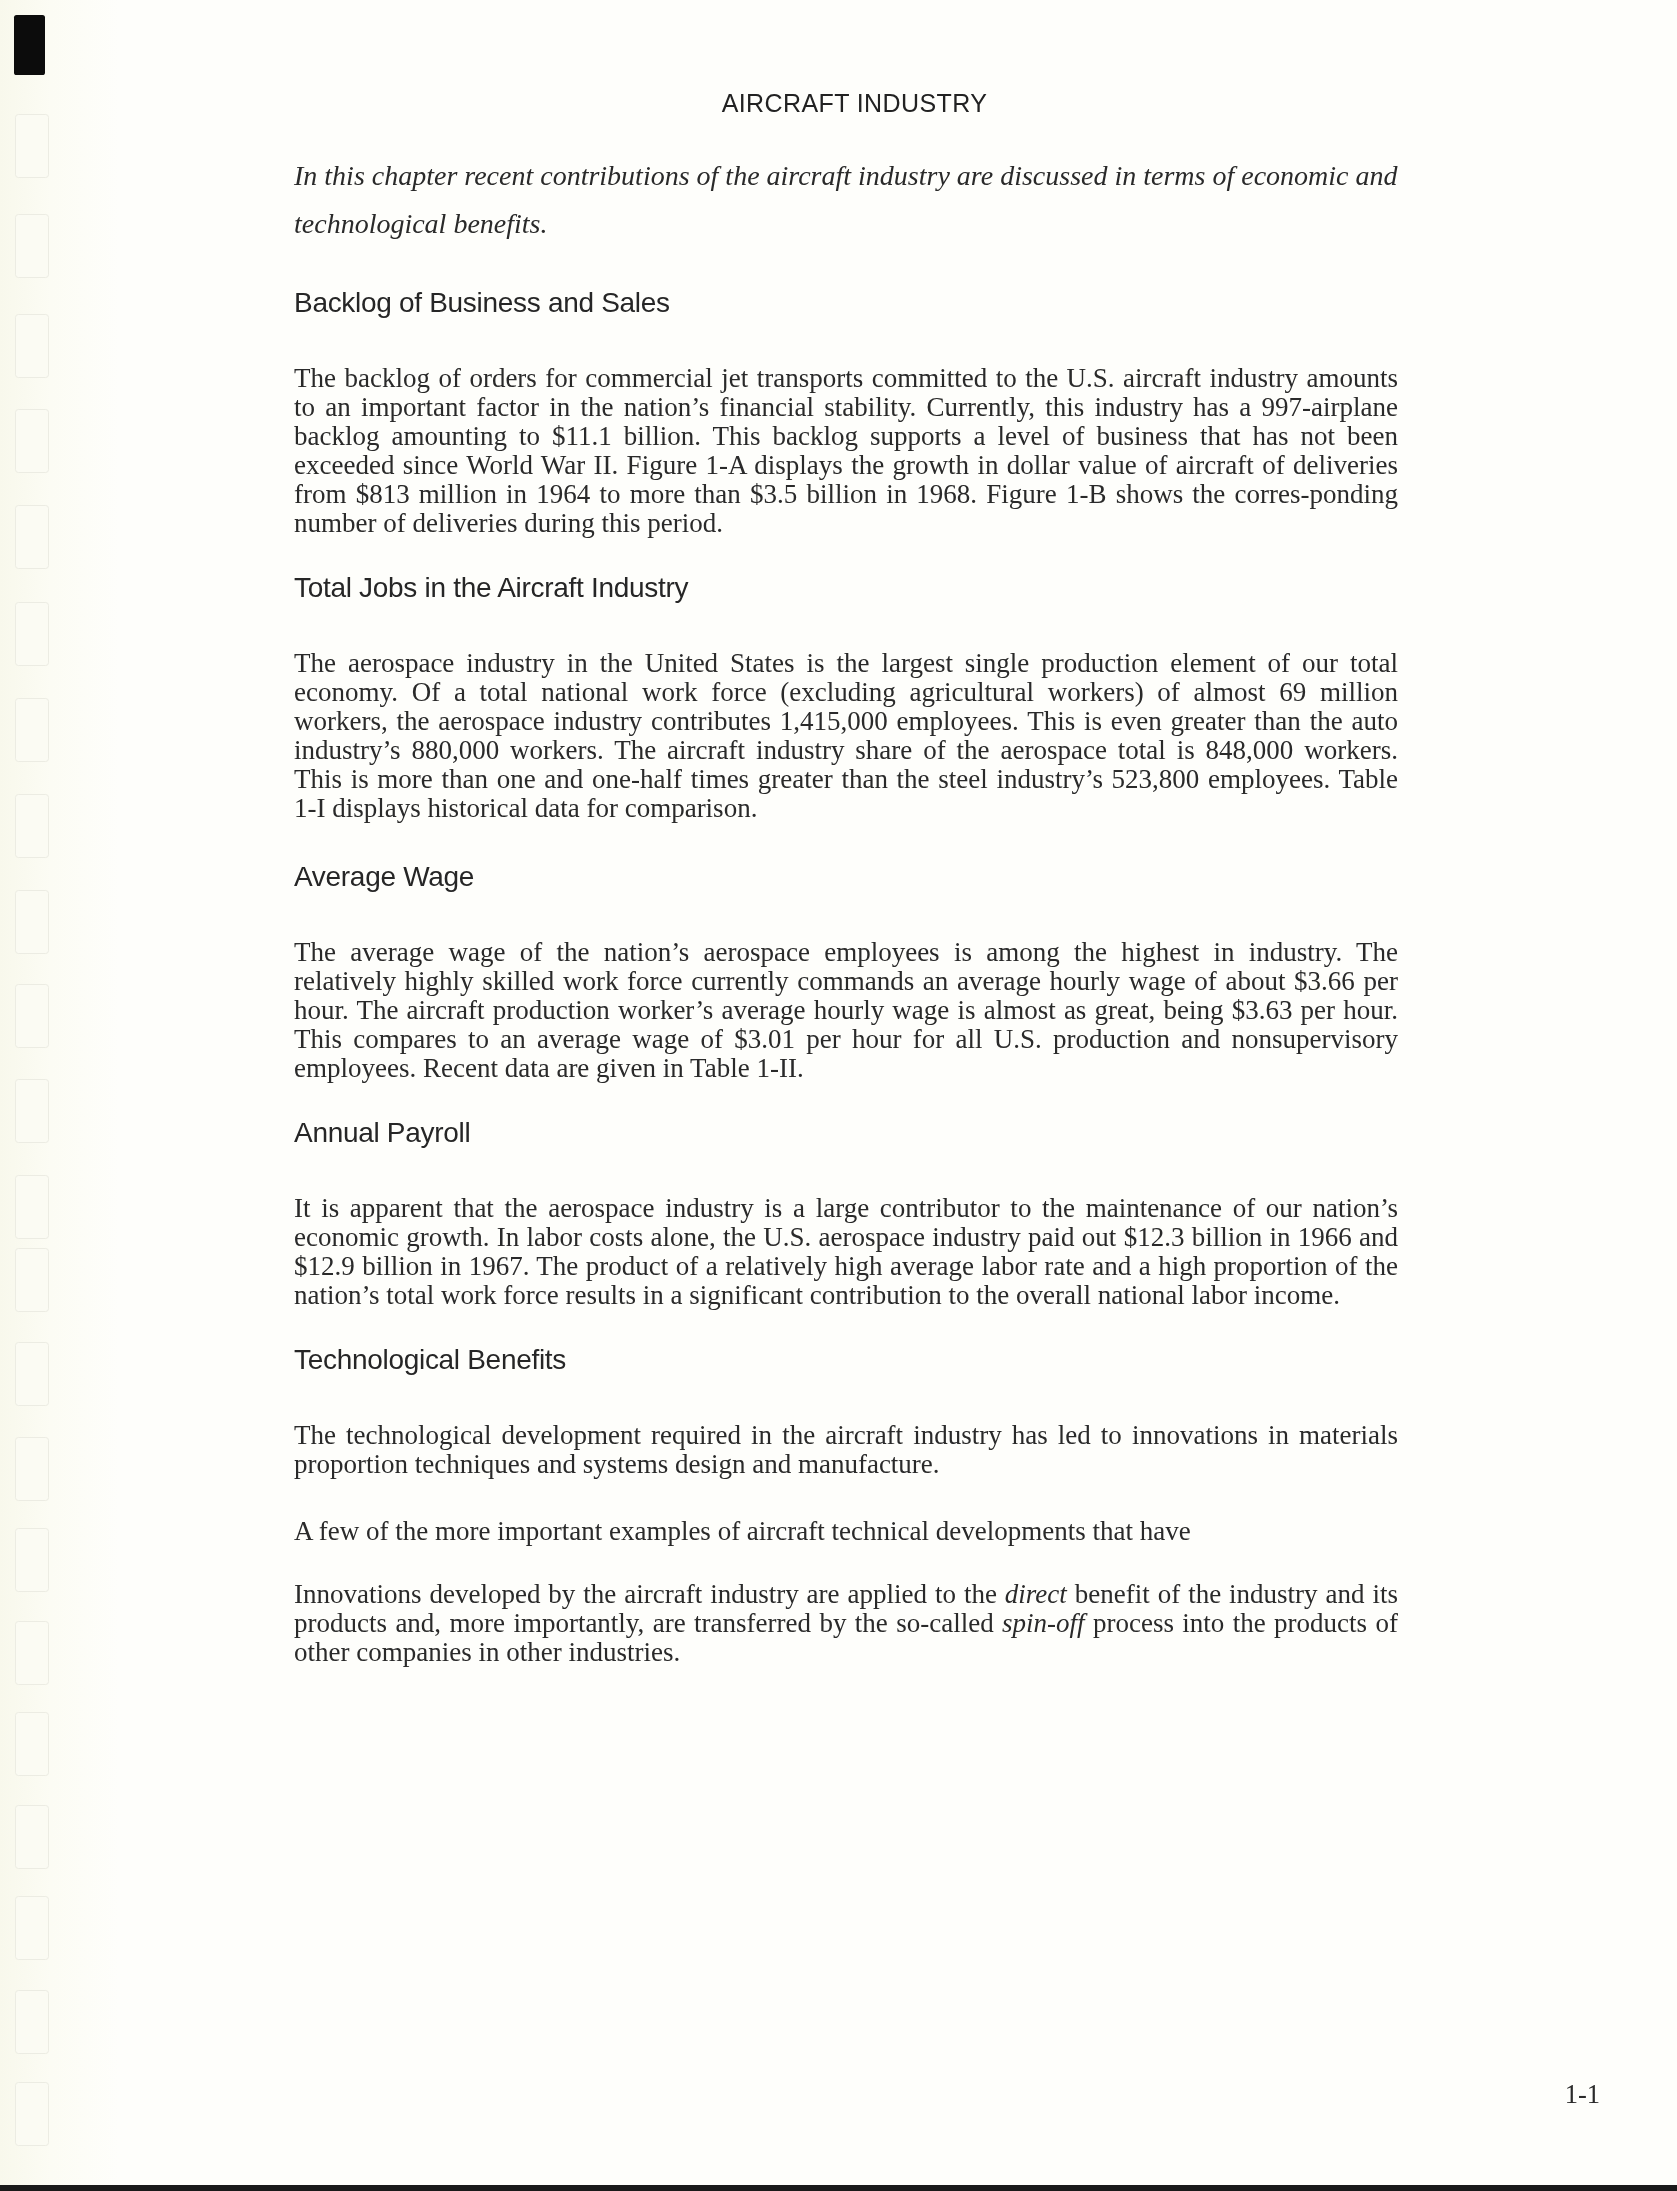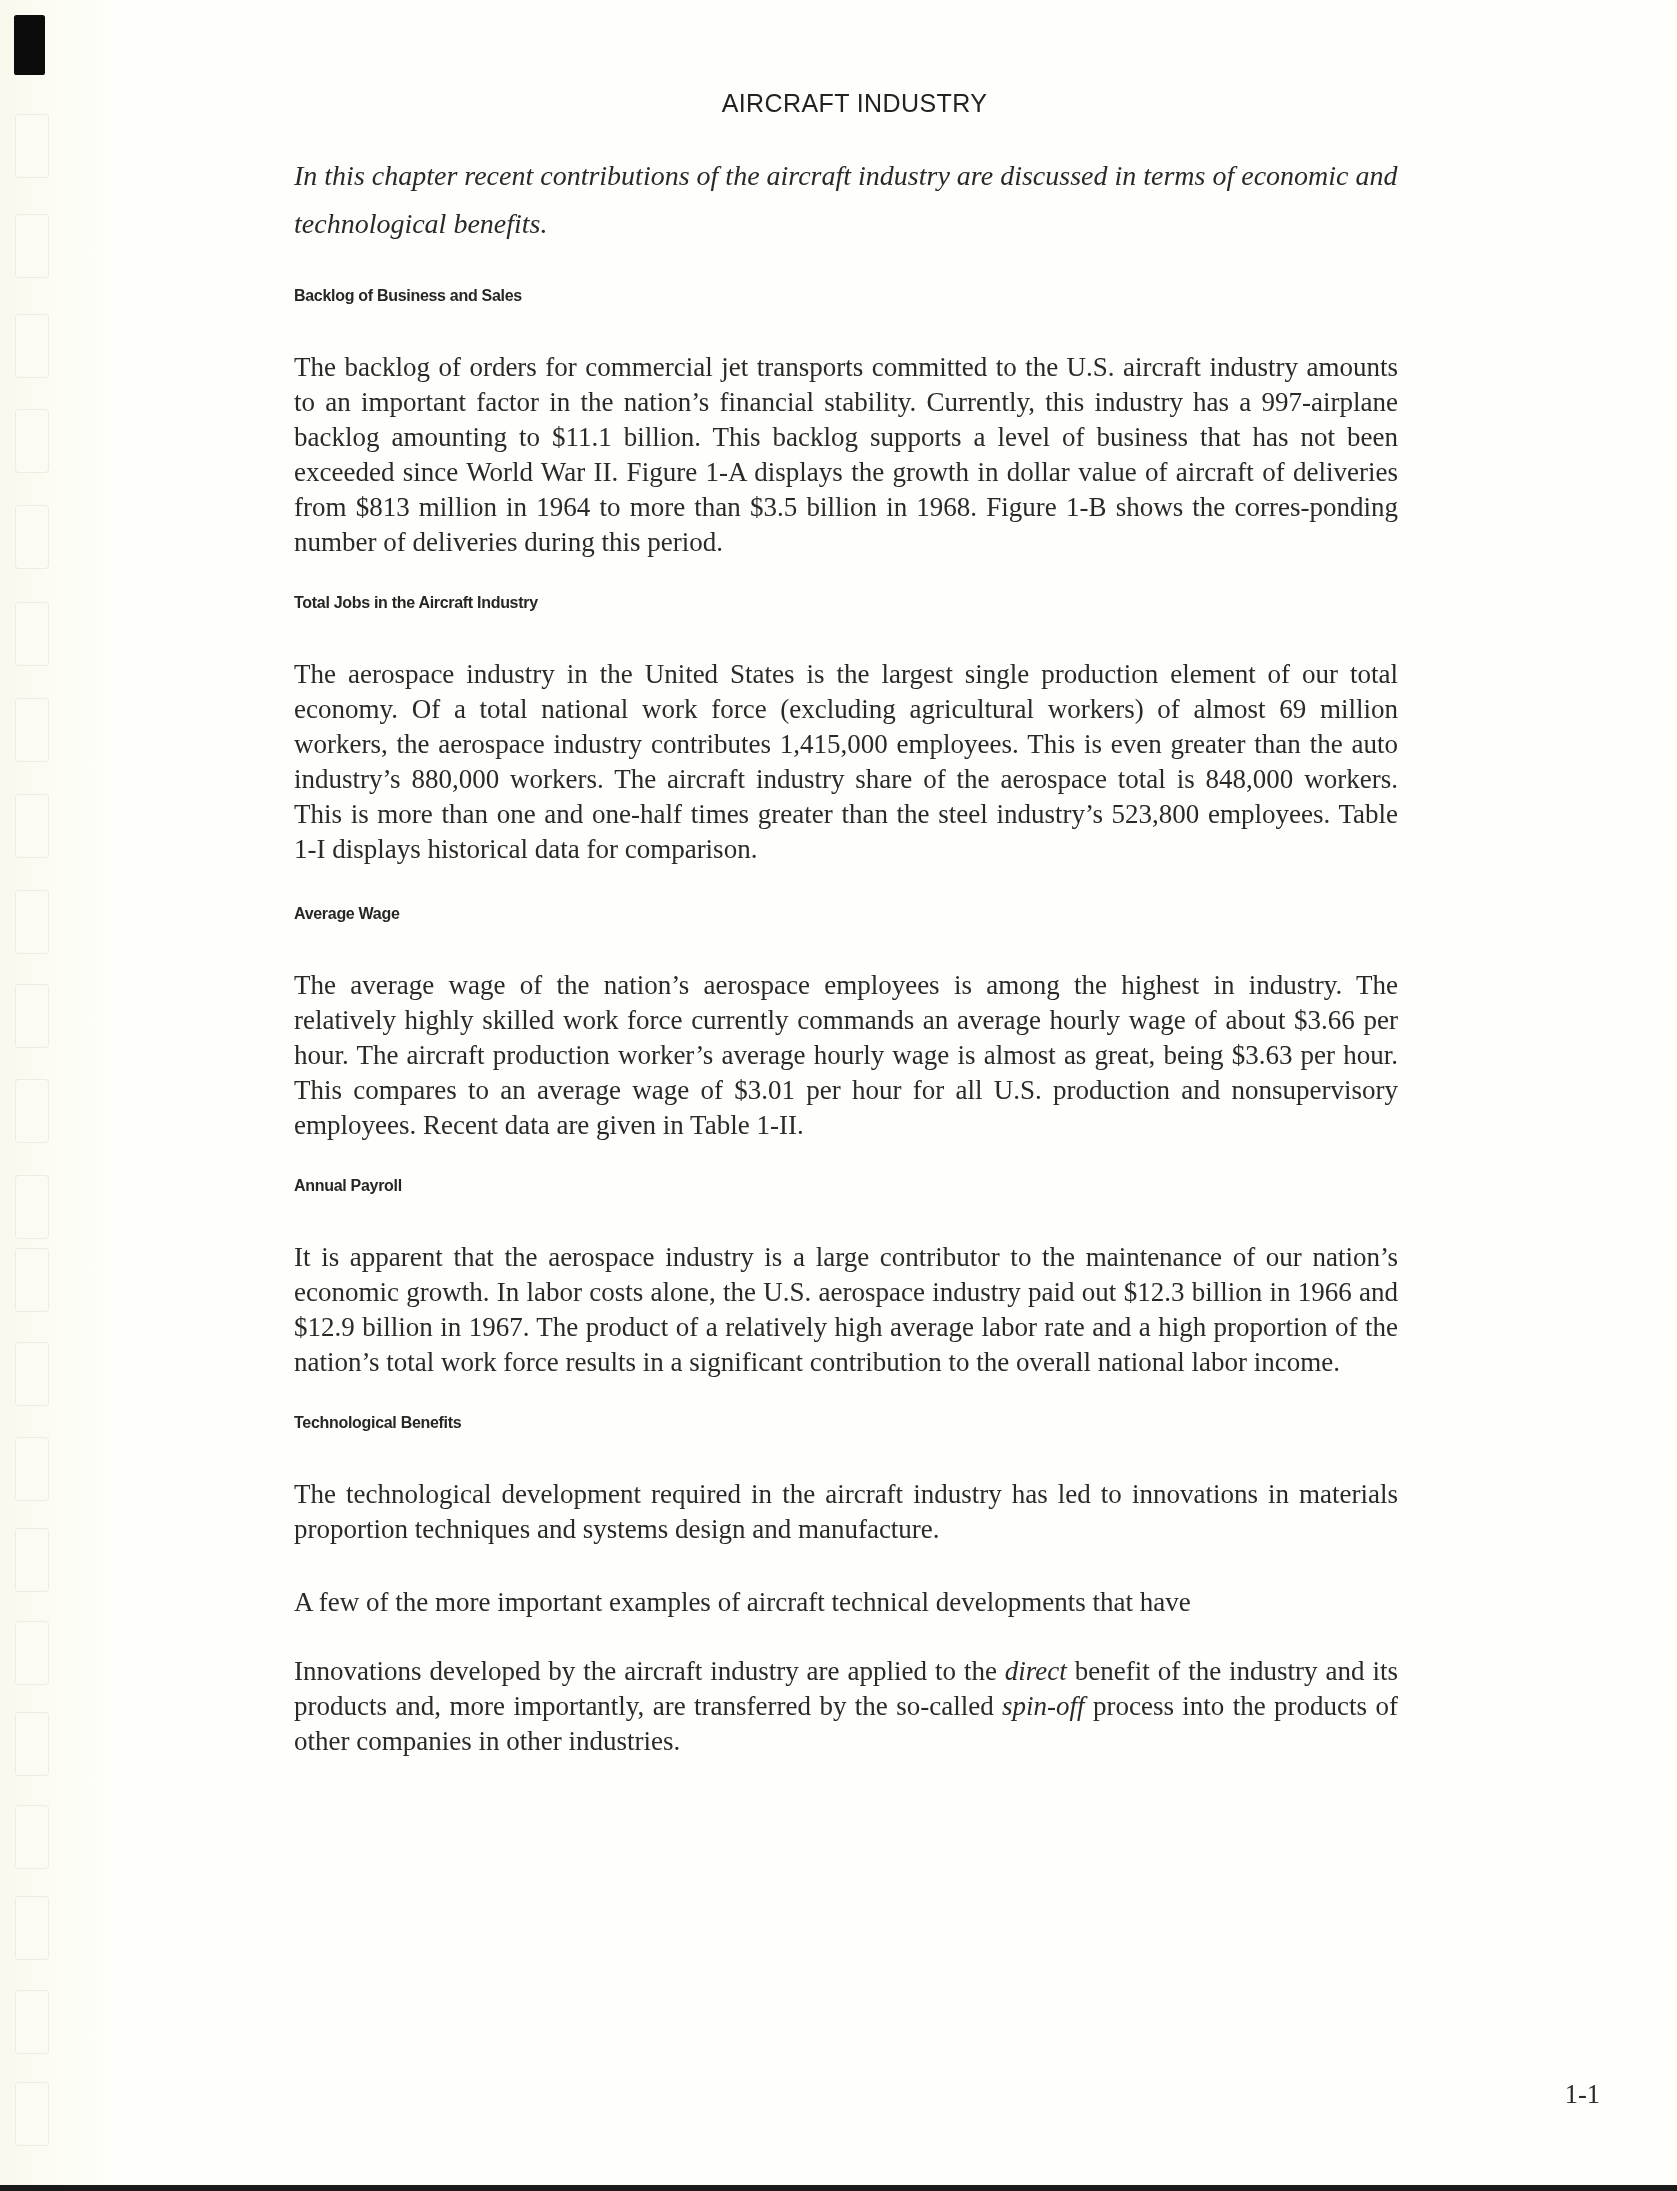--- a/index.html
+++ b/index.html
@@ -30,25 +30,25 @@
     .title {
       font-family: "Liberation Sans", sans-serif;
       font-size: 25px; letter-spacing: 0.4px; text-align: center;
       margin: 0 0 34px 0; font-weight: normal; color: #222;
       padding-left: 17px;
     }
     .intro {
       font-style: italic; font-size: 28px; line-height: 48px; margin: 0 0 39px 0;
     }
     .subhead {
-      font-family: "Liberation Sans", sans-serif; font-weight: bold;
-      font-size: 16px; color: #262626; margin: 0 0 45px 0; letter-spacing: -0.3px;
+      font-family: "Liberation Sans", sans-serif; font-weight: normal;
+      font-size: 28px; color: #262626; margin: 0 0 45px 0; letter-spacing: -0.3px;
     }
     .body-text {
-      font-size: 27px; line-height: 35px; text-align: justify; margin: 0 0 34px 0;
+      font-size: 27px; line-height: 29px; text-align: justify; margin: 0 0 34px 0;
     }
     .body-text em { font-style: italic; }
     .page-number {
       position: absolute; right: 77px; top: 2079px; font-size: 26.5px;
     }
   </style>
 </head>
 <body>
 
 <div class="page-bg"></div>

